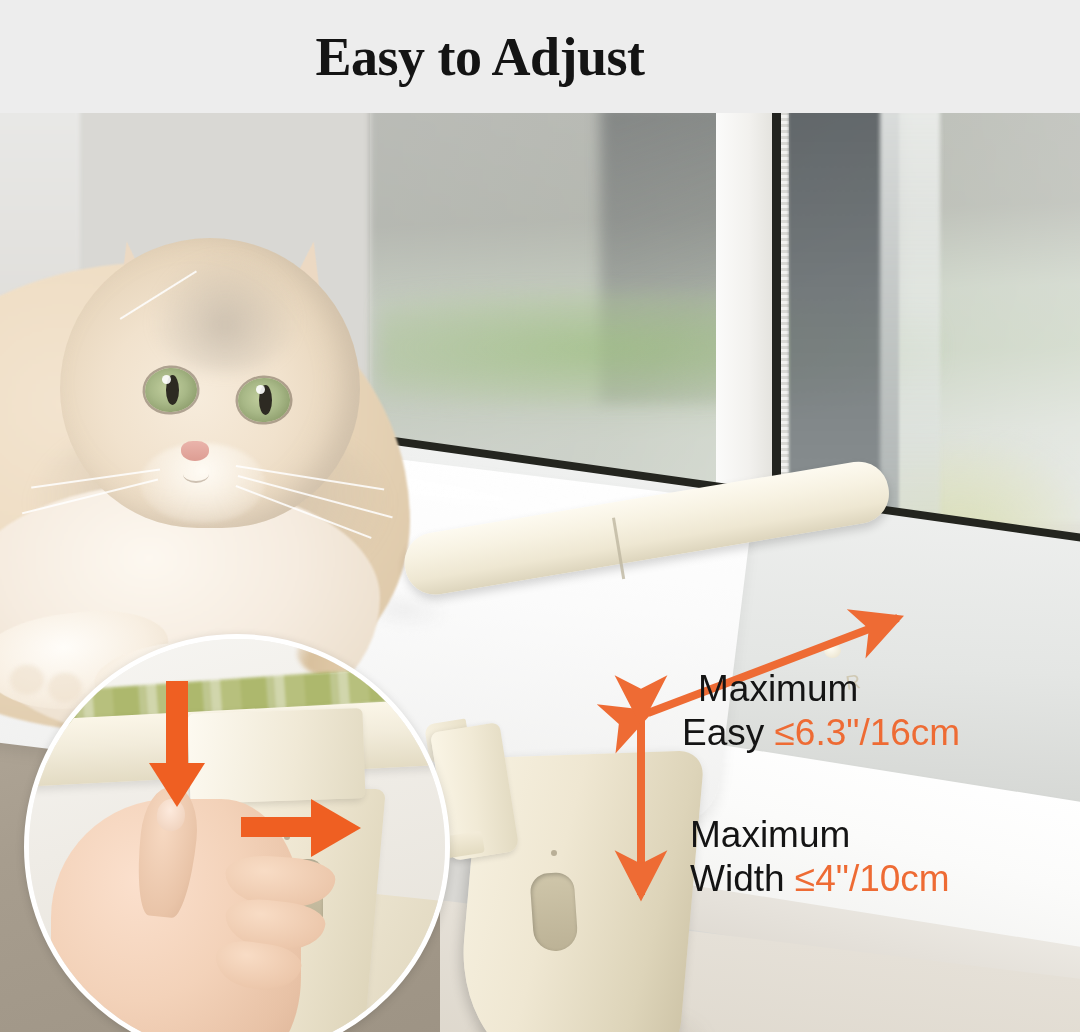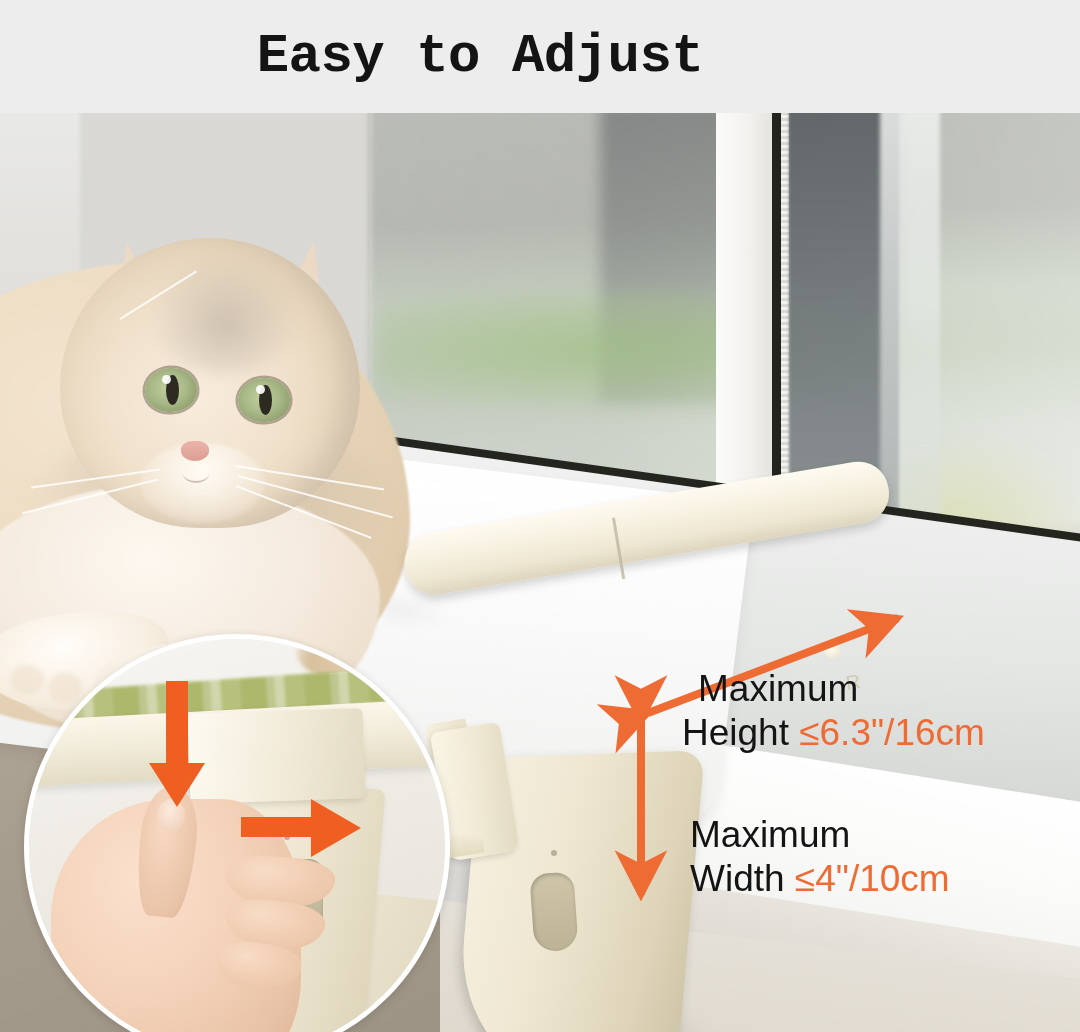--- a/index.html
+++ b/index.html
@@ -15,21 +15,21 @@
   
   #header-band{
     position:absolute;left:0;top:0;width:1080px;height:113px;
     background:#ededed;
   }
   #page-title{
     position:absolute;left:0;top:0;width:960px;height:113px;
     display:flex;align-items:center;justify-content:center;
     font-size:54px;font-weight:bold;color:#141414;
     letter-spacing:-0.5px;
-    font-family:Liberation Mono, monospace;
+    font-family:Liberation Serif, serif;
   }
 
   
   #photo{
     position:absolute;left:0;top:113px;width:1080px;height:919px;
     overflow:hidden;
     background:#d9d8d4;
   }
 
   
@@ -578,21 +578,21 @@
       </defs>
 
       <line x1="648" y1="600" x2="898" y2="505" stroke="#ee6b34" stroke-width="8" marker-start="url(#ah)" marker-end="url(#ah)"></line>
 
       <line x1="641" y1="607" x2="641" y2="782" stroke="#ee6b34" stroke-width="8" marker-start="url(#ah)" marker-end="url(#ah)"></line>
     </svg>
 
     <div class="ann" id="ann-width">
       <span>Maximum</span>
       <span class="l2">
-        <span>Height</span>
+        <span>Easy</span>
         <span class="val">≤6.3"/16cm</span>
       </span>
     </div>
 
     <div class="ann" id="ann-height">
       <span>Maximum</span>
       <span class="l2">
         <span>Width</span>
         <span class="val">≤4"/10cm</span>
       </span>

